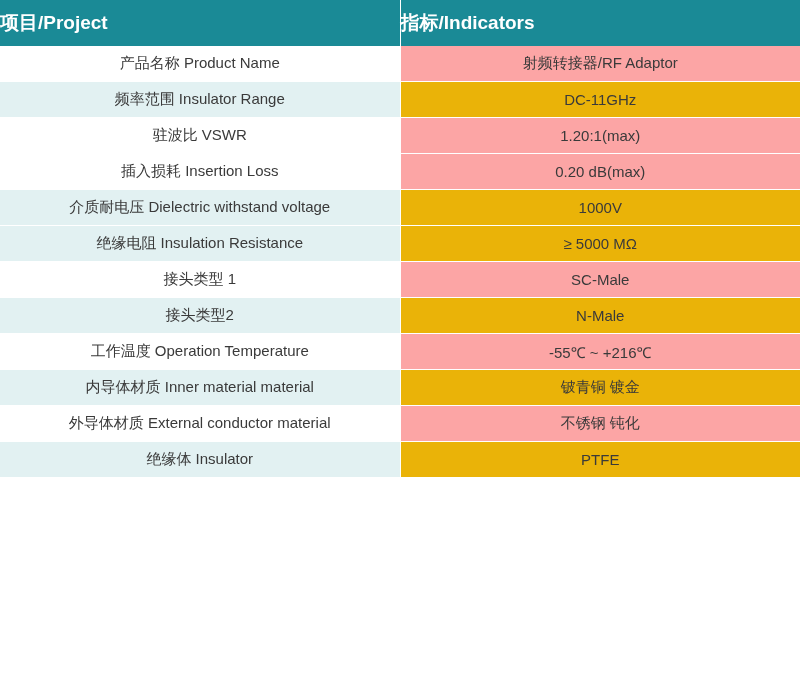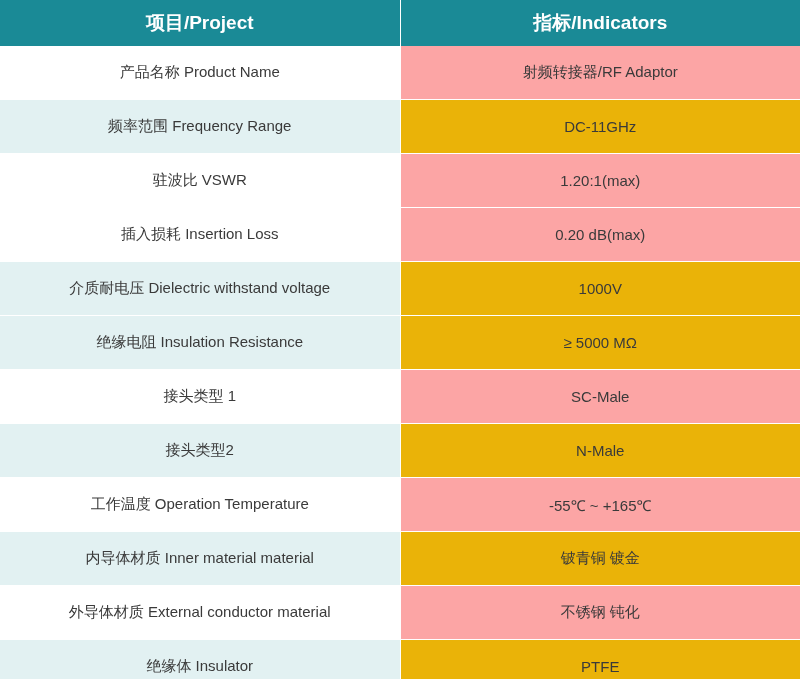--- a/index.html
+++ b/index.html
@@ -22,29 +22,29 @@
   .spec-table col.col-indicator { width: 400px; }
 
   .spec-table thead th {
     background: #1a8a96;
     color: #ffffff;
     font-size: 19px;
     font-weight: bold;
     height: 46px;
     line-height: 46px;
     padding: 0;
-    text-align: center;
+    text-align: left;
     border-right: 1px solid #ffffff;
   }
   .spec-table thead th:last-child {
     border-right: none;
   }
 
   .spec-table tbody td {
-    height: 53px;
+    height: 35px;
     padding: 0 8px;
     text-align: center;
     vertical-align: middle;
     font-size: 15px;
     color: #3a3a3a;
     border-right: 1px solid #ffffff;
     border-bottom: 1px solid #ffffff;
     white-space: nowrap;
     overflow: hidden;
     text-overflow: ellipsis;
@@ -78,21 +78,21 @@
       <th>项目/Project</th>
       <th>指标/Indicators</th>
     </tr>
   </thead>
   <tbody id="table-body">
   <tr class="row-odd">
         <td class="cell-project">产品名称 Product Name</td>
         <td class="cell-indicator">射频转接器/RF Adaptor</td>
       </tr>
       <tr class="row-even">
-        <td class="cell-project">频率范围 Frequency Range</td>
+        <td class="cell-project">频率范围 Insulator Range</td>
         <td class="cell-indicator">DC-11GHz</td>
       </tr>
       <tr class="row-odd">
         <td class="cell-project">驻波比 VSWR</td>
         <td class="cell-indicator">1.20:1(max)</td>
       </tr>
       <tr class="row-odd">
         <td class="cell-project">插入损耗 Insertion Loss</td>
         <td class="cell-indicator">0.20 dB(max)</td>
       </tr>
@@ -107,21 +107,21 @@
       <tr class="row-odd">
         <td class="cell-project">接头类型 1</td>
         <td class="cell-indicator">SC-Male</td>
       </tr>
       <tr class="row-even">
         <td class="cell-project">接头类型2</td>
         <td class="cell-indicator">N-Male</td>
       </tr>
       <tr class="row-odd">
         <td class="cell-project">工作温度 Operation Temperature</td>
-        <td class="cell-indicator">-55℃ ~ +165℃</td>
+        <td class="cell-indicator">-55℃ ~ +216℃</td>
       </tr>
       <tr class="row-even">
         <td class="cell-project">内导体材质 Inner material material</td>
         <td class="cell-indicator">铍青铜 镀金</td>
       </tr>
       <tr class="row-odd">
         <td class="cell-project">外导体材质 External conductor material</td>
         <td class="cell-indicator">不锈钢 钝化</td>
       </tr>
       <tr class="row-even">

